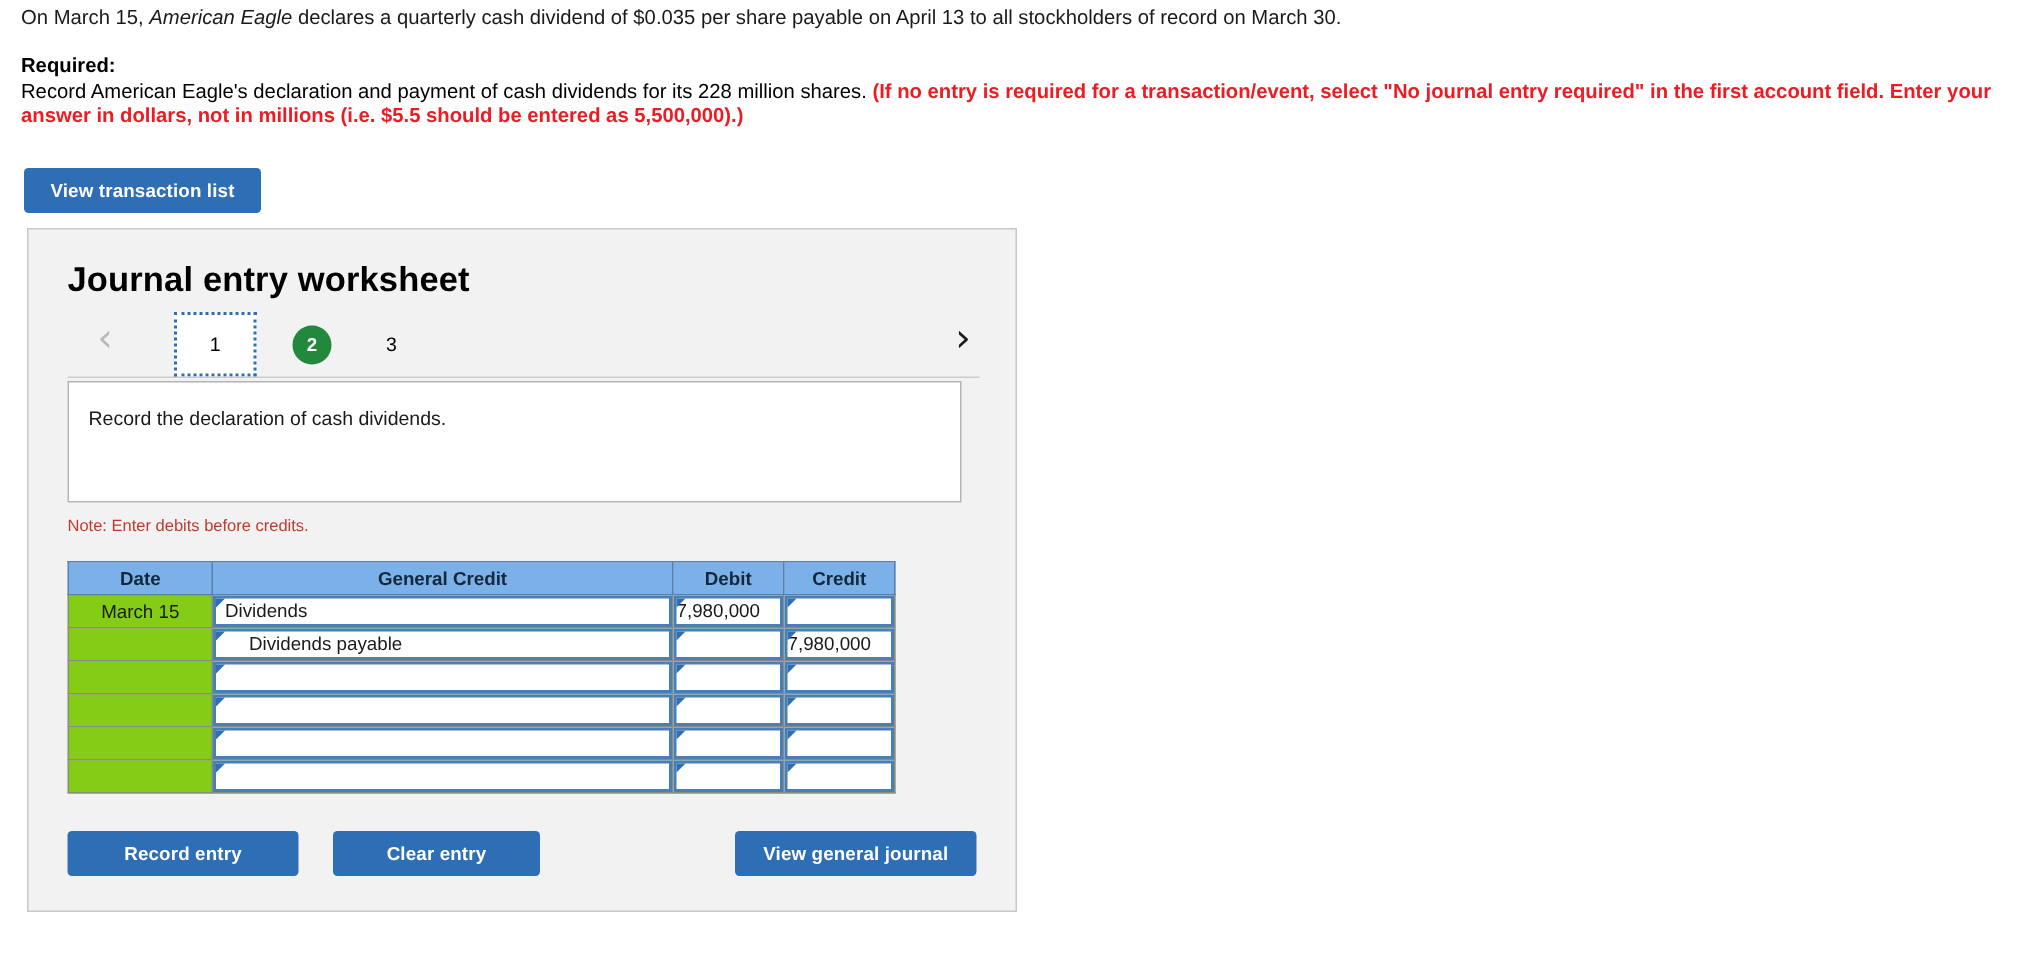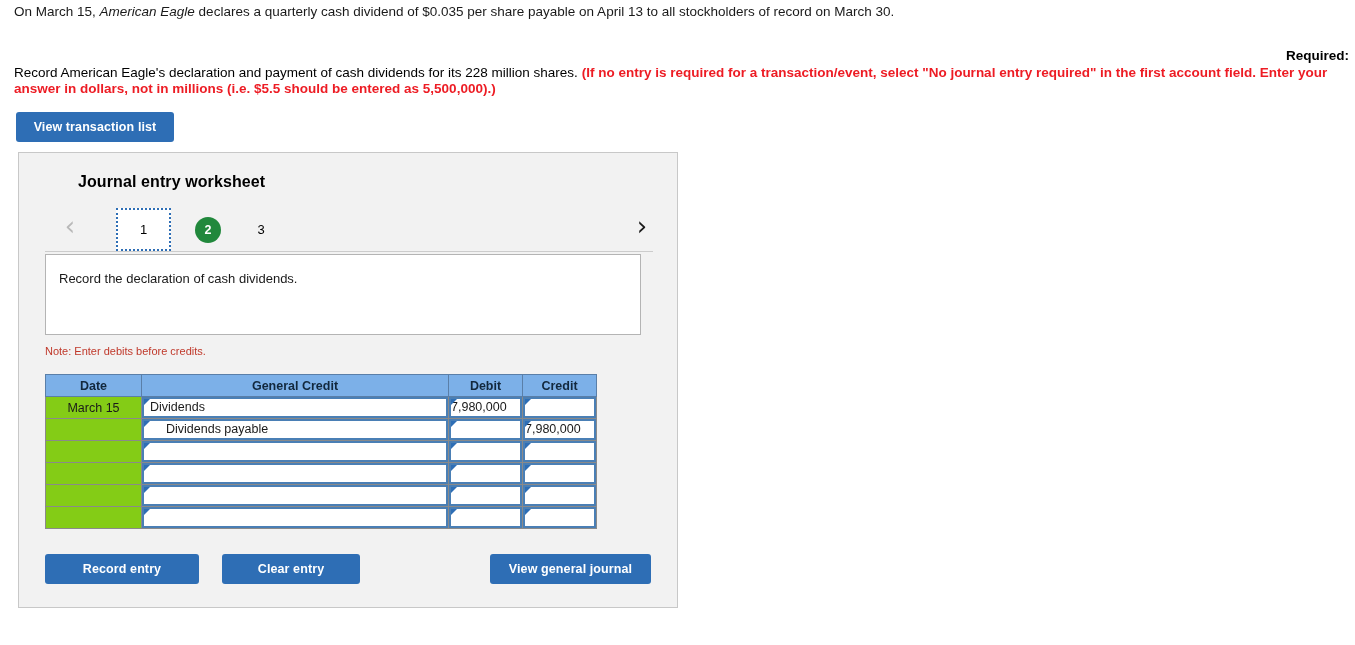--- a/index.html
+++ b/index.html
@@ -27,22 +27,21 @@
     font-size: 13.5px;
     line-height: 17px;
     color: #1a1a1a;
   }
   .stmt em { font-style: italic; }
 
   .required-label {
     font-size: 13.5px;
     font-weight: bold;
     line-height: 17px;
-    margin-top: 27px;
-    text-align: right;
+    margin-top: 15px;
   }
   .required-body {
     font-size: 13.5px;
     line-height: 16px;
     margin-top: 1px;
   }
   .red-bold {
     color: #ed1c24;
     font-weight: bold;
   }
@@ -81,24 +80,23 @@
     height: 456px;
     background: #f2f2f2;
     border: 1px solid #c8c8c8;
     box-sizing: border-box;
   }
 
   .worksheet-title {
     position: absolute;
     left: 26px;
     top: 20px;
-    font-size: 16px;
+    font-size: 23px;
     font-weight: bold;
     letter-spacing: 0.1px;
-    margin-left: 33px;
   }
 
   
   .tabstrip {
     position: absolute;
     left: 26px;
     top: 55px;
     width: 608px;
     height: 46px;
   }

